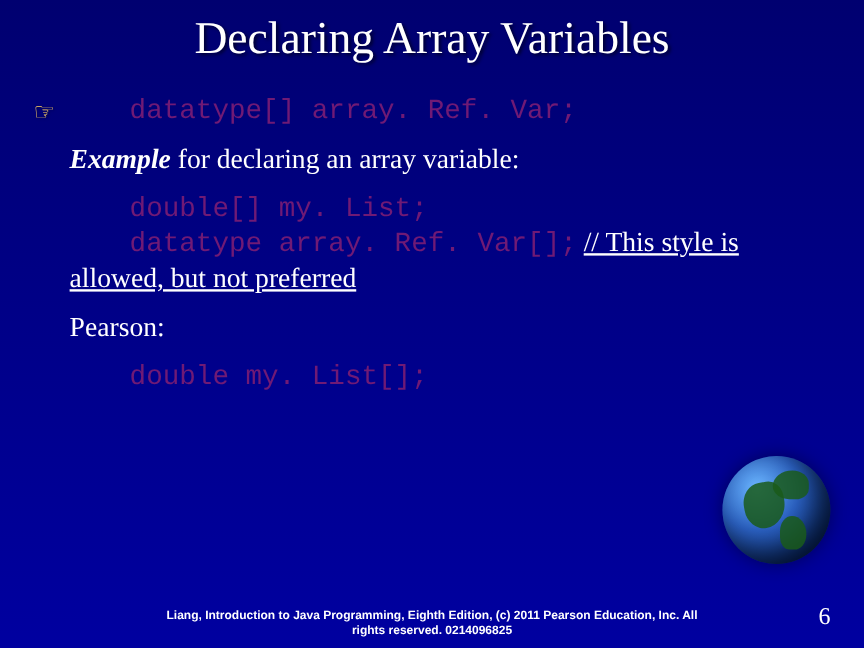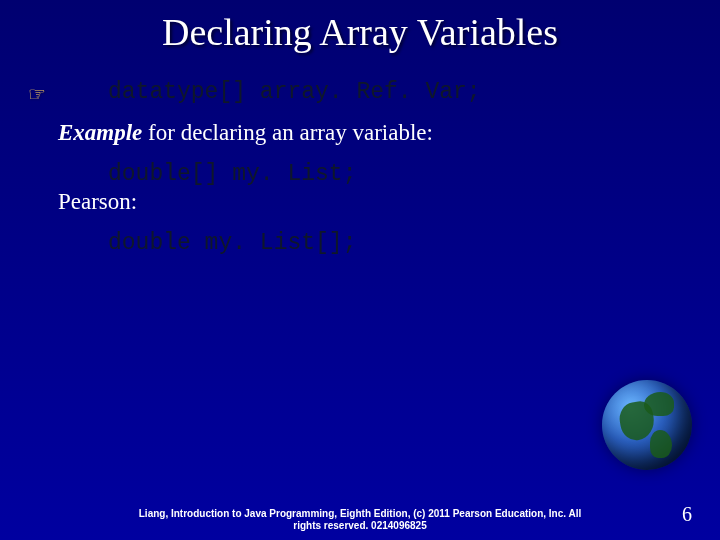--- a/index.html
+++ b/index.html
@@ -34,21 +34,21 @@
   .bullet-marker {
     position: absolute;
     left: -30px;
     top: 4px;
     color: #ffd060;
     font-size: 20px;
     text-shadow: 1px 1px 2px rgba(0,0,0,0.5);
   }
   .code {
     font-family: "Courier New", Courier, monospace;
-    color: #0f172a;
+    color: #701a75;
   }
   .indent {
     padding-left: 50px;
   }
   .para {
     margin-bottom: 12px;
   }
   .underline {
     text-decoration: underline;
   }
@@ -135,20 +135,25 @@
   </div>
 
   <div class="para indent code">datatype[] array. Ref. Var;</div>
 
   <div class="para">
     <span class="bolditalic">Example</span><span> for declaring an array variable:</span>
   </div>
 
   <div class="indent code">double[] my. List;</div>
 
+  <div class="para">
+    <span class="indent code" style="display:inline;padding-left:50px;">datatype array. Ref. Var[];</span>
+    <span class="underline"><span> // This style is</span></span><br>
+    <span class="underline">allowed, but not preferred</span>
+  </div>
 
   <div class="para">Pearson:</div>
 
   <div class="indent code">double my. List[];</div>
 
 </div>
 
 <div class="globe">
   <div class="sphere">
     <div class="land1"></div>

